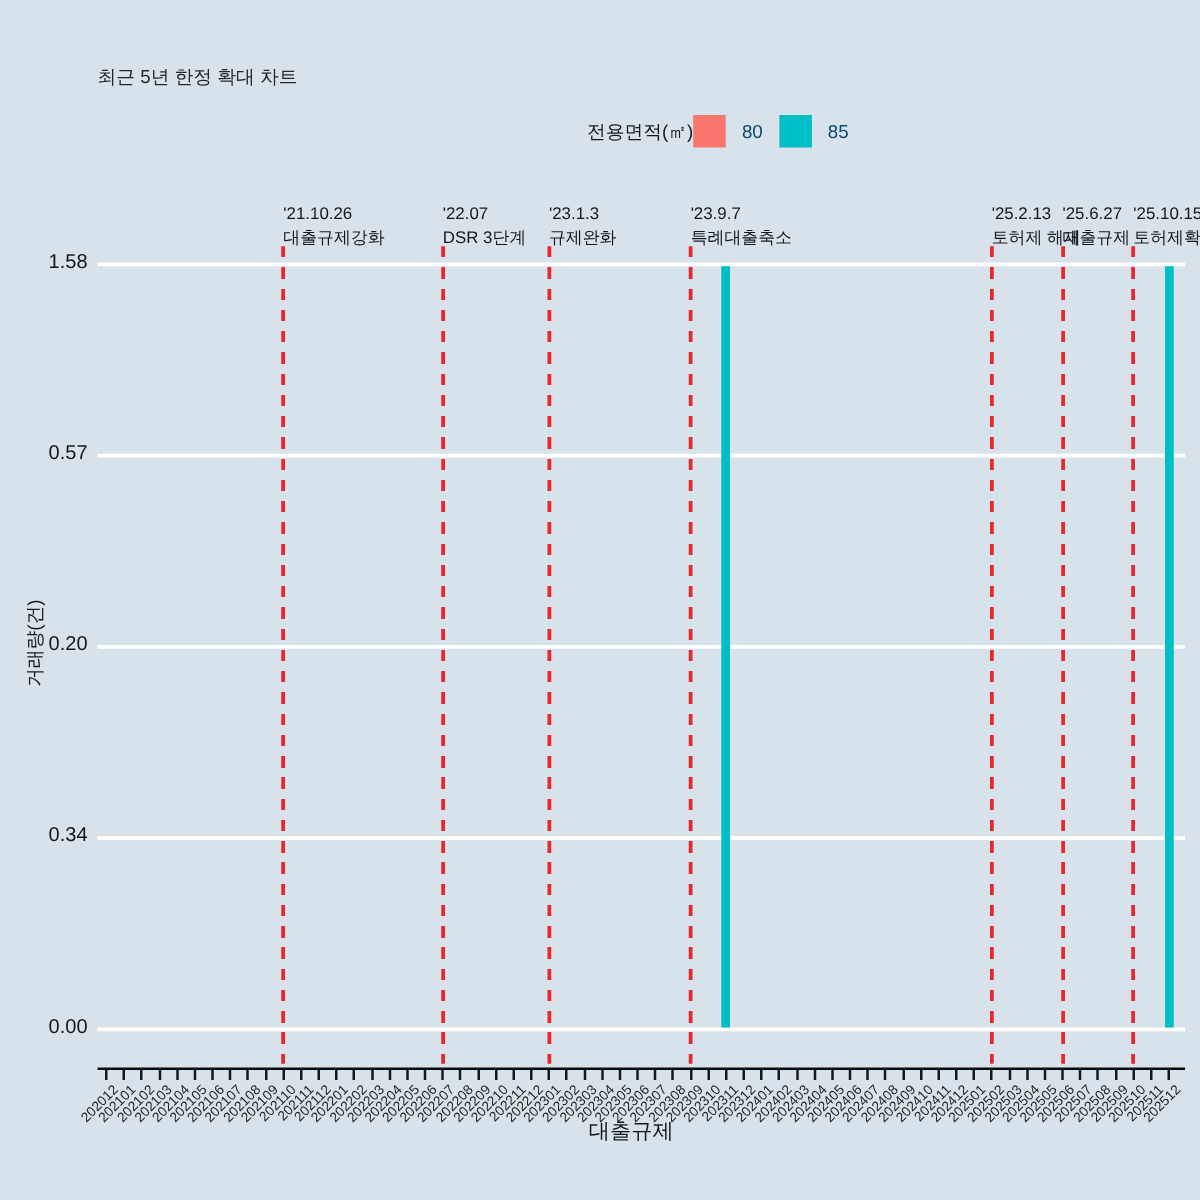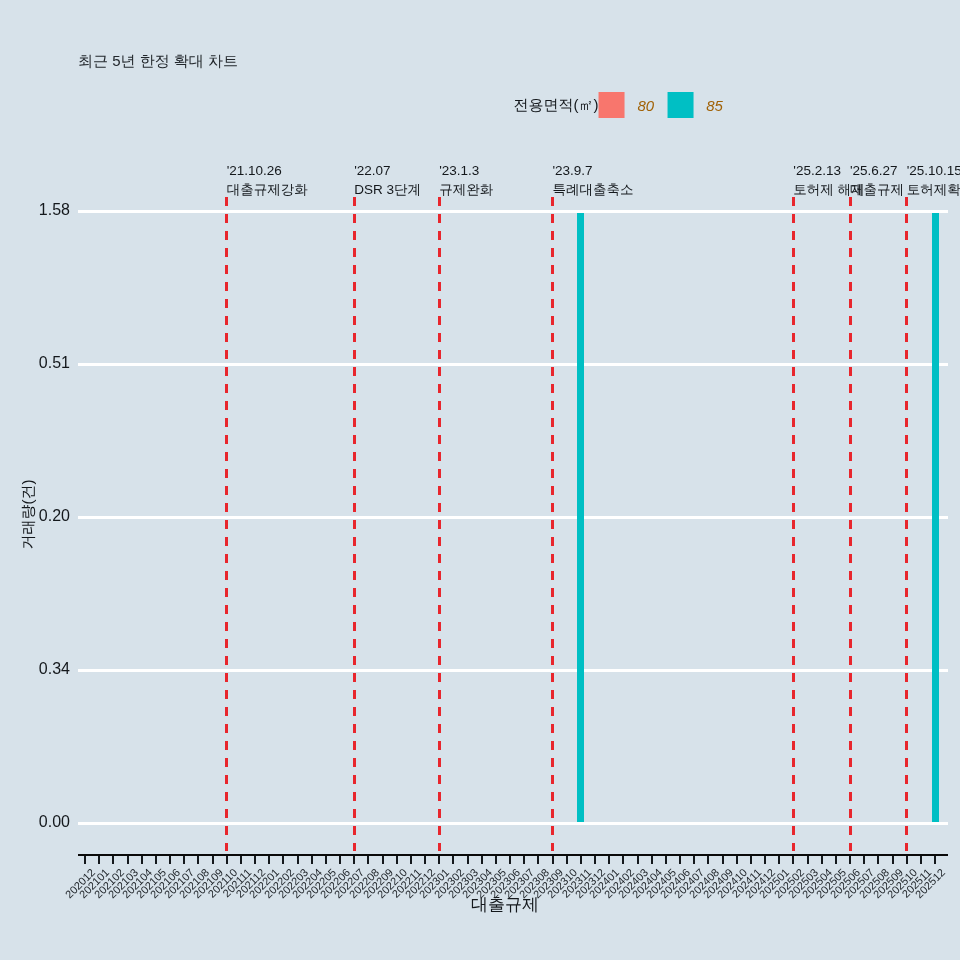--- a/index.html
+++ b/index.html
@@ -1,24 +1,24 @@
 <!DOCTYPE html>
 <html><head>
 <meta charset="utf-8">
 <style>
   html,body{margin:0;padding:0;}
   body{font-family:"Liberation Sans","DejaVu Sans",sans-serif;}
   .canvas{position:relative;width:960px;height:960px;overflow:hidden;background:#d7e2ea;color:#14181c;}
   .title{position:absolute;left:78px;top:18px;font-size:23px;font-weight:700;letter-spacing:-0.5px;color:#0b0f14;white-space:nowrap;}
   .subtitle{position:absolute;left:78px;top:52px;font-size:15px;color:#22272c;white-space:nowrap;}
-  .legend{position:absolute;top:92px;left:50%;transform:translateX(-5%);display:flex;align-items:center;gap:0;margin-left:44px;}
+  .legend{position:absolute;top:92px;left:50%;transform:translateX(-5%);display:flex;align-items:center;gap:0;}
   .legend-title{font-size:15px;color:#14181c;white-space:nowrap;}
   .legend-item{display:flex;align-items:center;gap:13px;}
   .legend-swatch{width:26px;height:26px;display:inline-block;}
-  .legend-label{font-size:15px;color:#a16207;font-style:italic;}
+  .legend-label{font-size:15px;color:#0c4a6e;}
   .ylab{position:absolute;left:0;width:70px;text-align:right;font-size:16px;color:#14181c;}
   .y-axis-title{position:absolute;left:-22px;top:505px;font-size:15px;color:#14181c;transform:rotate(-90deg);transform-origin:center;width:100px;text-align:center;}
   .x-axis-title{position:absolute;left:455px;top:893px;width:100px;text-align:center;font-size:17px;color:#14181c;}
   .gridline{position:absolute;height:3px;background:#ffffff;}
   .axis-line{position:absolute;background:#0a0a0a;}
   .tick{position:absolute;width:2px;height:8px;background:#14181c;}
   .xlab-anchor{position:absolute;width:0;height:0;}
   .xlab-anchor span{position:absolute;right:0;top:0;white-space:nowrap;font-size:11px;color:#1c2126;transform:rotate(-45deg);transform-origin:100% 0;}
   .bar{position:absolute;}
   .event-line{position:absolute;width:3px;}
@@ -47,21 +47,21 @@
   </div>
 
   <div class="y-axis-title">거래량(건)</div>
   <div class="x-axis-title">대출규제</div>
 
   <div id="plot"></div>
 
 <div class="gridline" style="left: 78px; width: 870px; top: 209.5px; background: rgb(255, 255, 255);"></div>
     <div class="ylab" style="top: 201px;">1.58</div>
     <div class="gridline" style="left: 78px; width: 870px; top: 362.5px; background: rgb(255, 255, 255);"></div>
-    <div class="ylab" style="top: 354px;">0.51</div>
+    <div class="ylab" style="top: 354px;">0.57</div>
     <div class="gridline" style="left: 78px; width: 870px; top: 515.5px; background: rgb(255, 255, 255);"></div>
     <div class="ylab" style="top: 507px;">0.20</div>
     <div class="gridline" style="left: 78px; width: 870px; top: 668.5px; background: rgb(255, 255, 255);"></div>
     <div class="ylab" style="top: 660px;">0.34</div>
     <div class="gridline" style="left: 78px; width: 870px; top: 821.5px; background: rgb(255, 255, 255);"></div>
     <div class="ylab" style="top: 813px;">0.00</div>
     <div class="event-line" style="left: 225.167px; top: 197px; height: 654px; background: repeating-linear-gradient(rgb(232, 38, 45) 0px, rgb(232, 38, 45) 9px, transparent 9px, transparent 17px);"></div>
     <div class="event-note" style="left: 226.667px; top: 161px;">
       <div class="inner">
         <div>'21.10.26</div>

